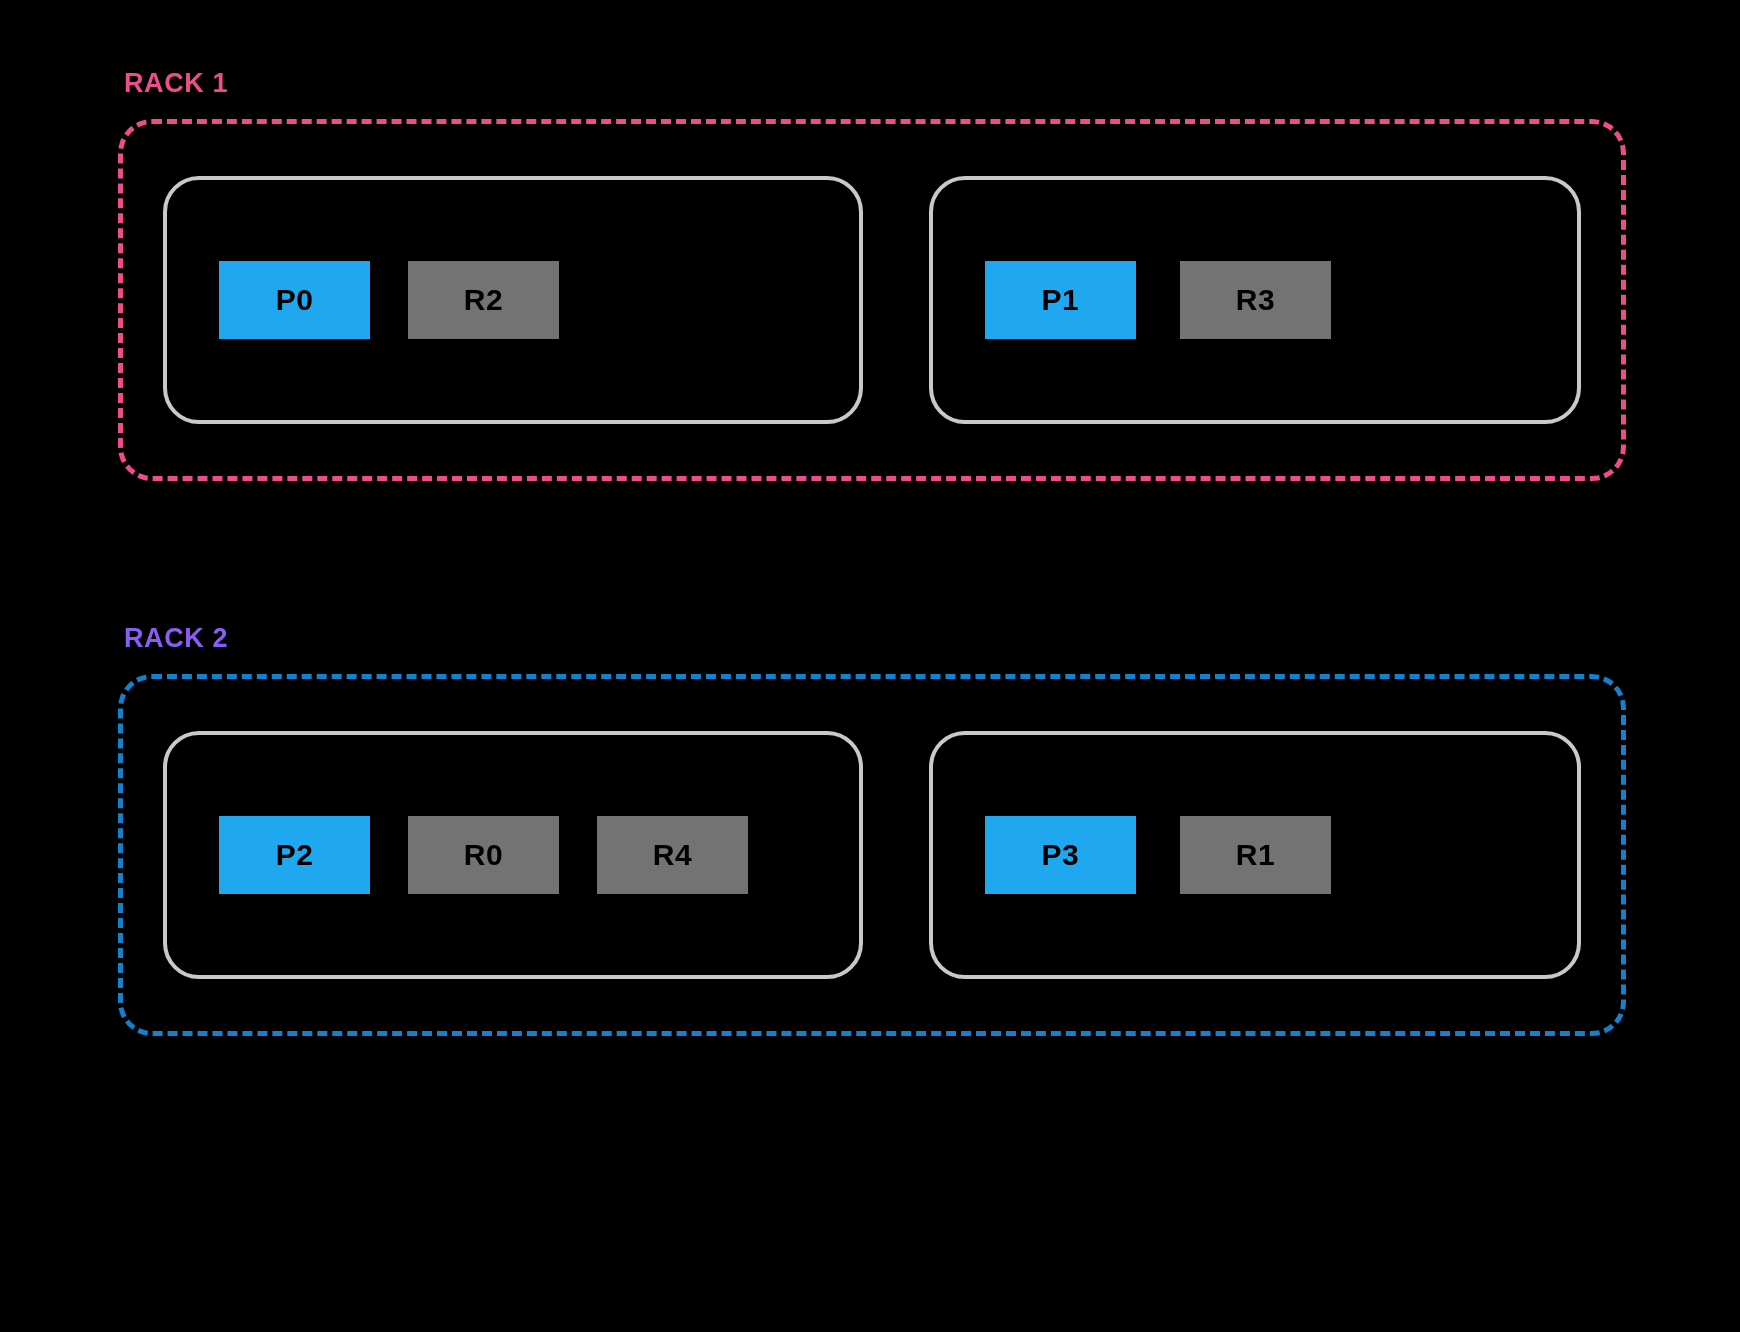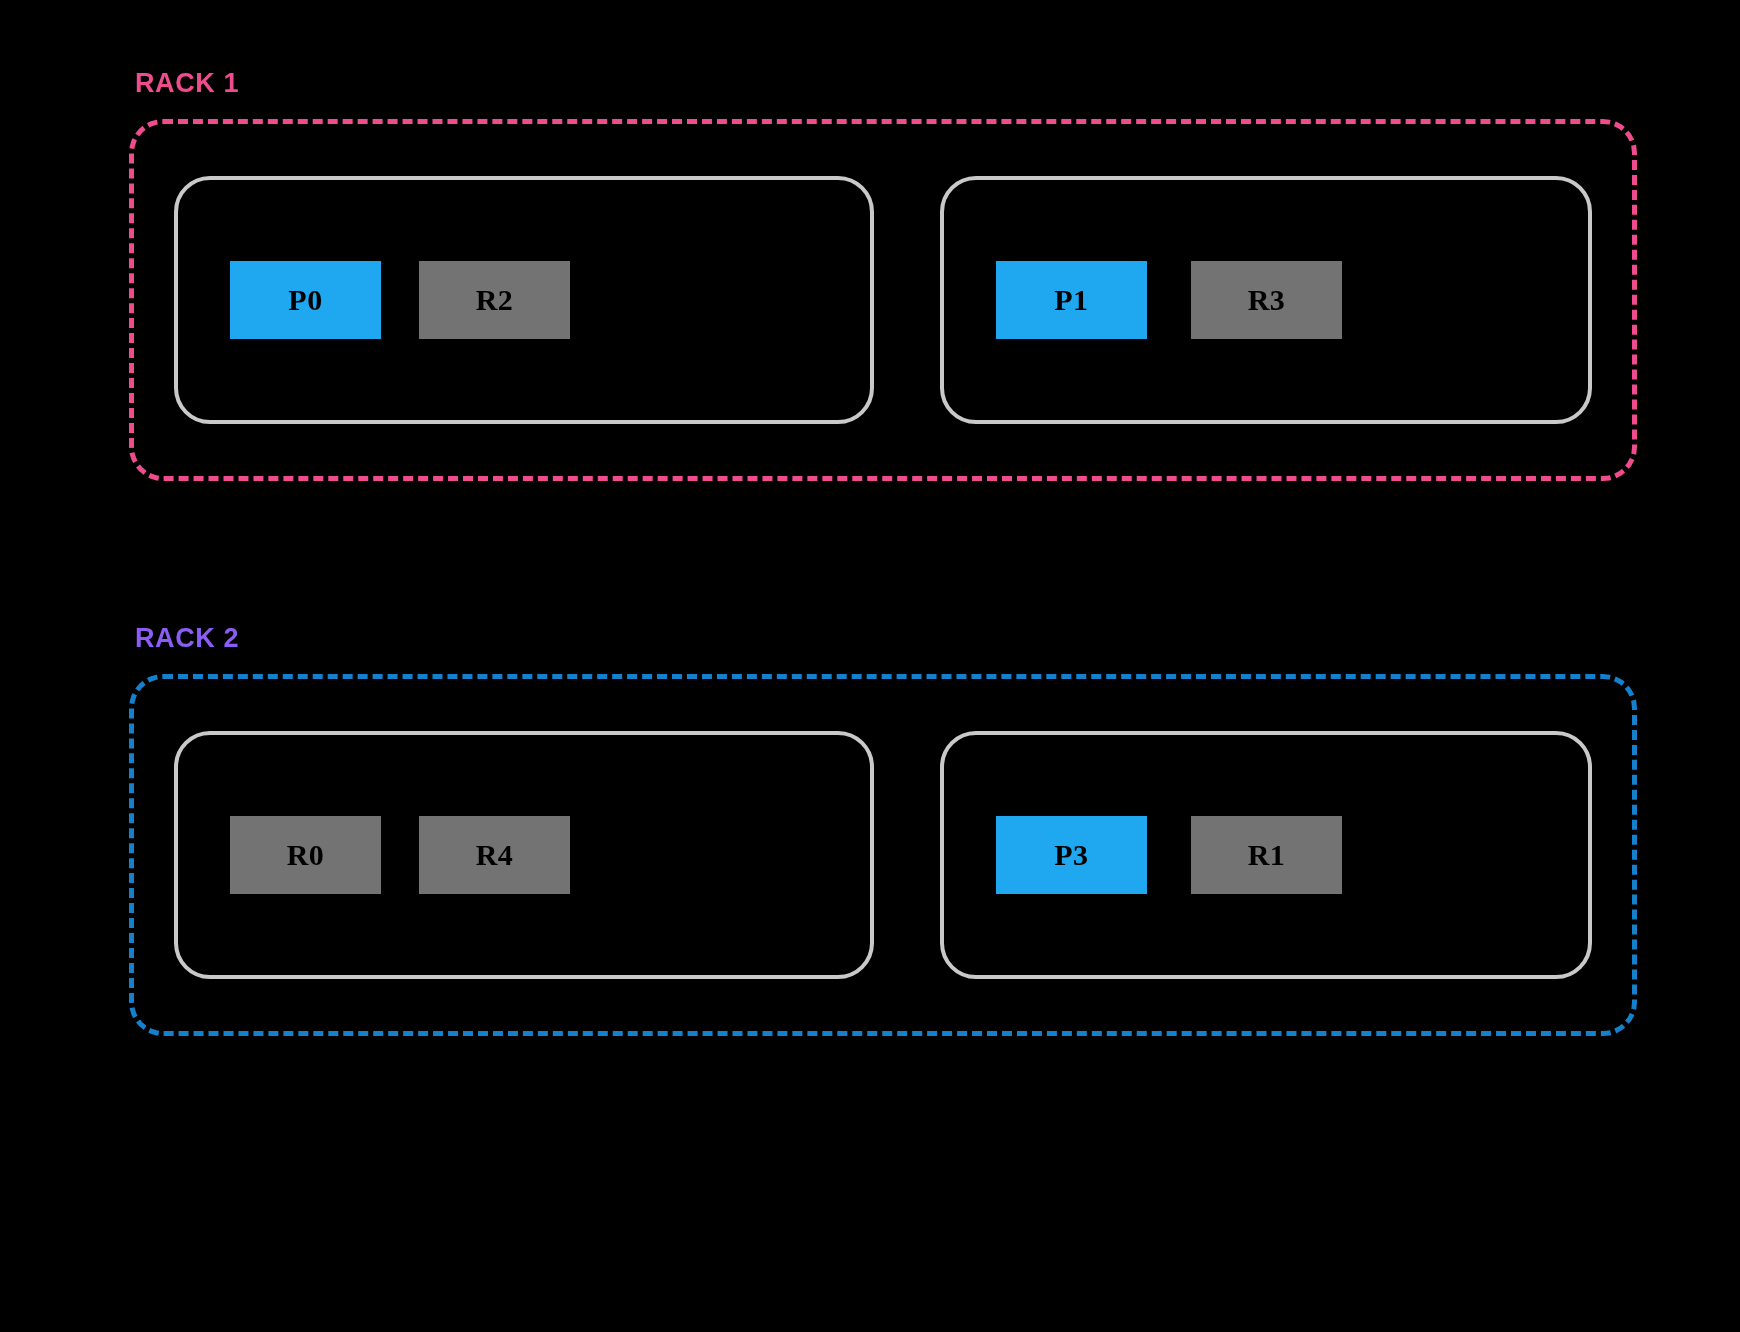--- a/index.html
+++ b/index.html
@@ -18,21 +18,20 @@
     width: 1740px;
     height: 1332px;
     background: #000000;
   }
 
   
   .rack {
     position: absolute;
     left: 118px;
     width: 1508px;
-    margin-left: 11px;
   }
   .rack-label {
     font-size: 27px;
     font-weight: bold;
     letter-spacing: 0.6px;
     line-height: 1;
     margin-left: 6px;
     margin-bottom: 22px;
     user-select: none;
   }
@@ -62,21 +61,20 @@
   
   .broker {
     box-sizing: border-box;
     border: 4px solid #C9C9C9;
     border-radius: 36px;
     height: 248px;
     display: flex;
     align-items: center;
     padding: 0 0 0 52px;
     gap: 38px;
-    font-family: Liberation Serif, serif;
   }
   .broker.wide { width: 714px; }
   .broker.narrow { width: 665px; gap: 44px; }
 
   
   .chip {
     width: 151px;
     height: 78px;
     display: flex;
     align-items: center;
@@ -112,20 +110,21 @@
 
     </div>
   </div>
 
   <div class="rack" style="top: 625px;">
     <div class="rack-label rack2-label">RACK 2</div>
 
     <div class="rack-body rack2">
 
       <div class="broker wide">
+        <div class="chip partition">P2</div>
         <div class="chip replica">R0</div>
         <div class="chip replica">R4</div>
       </div>
 
       <div class="broker narrow">
         <div class="chip partition">P3</div>
         <div class="chip replica">R1</div>
       </div>
 
     </div>

